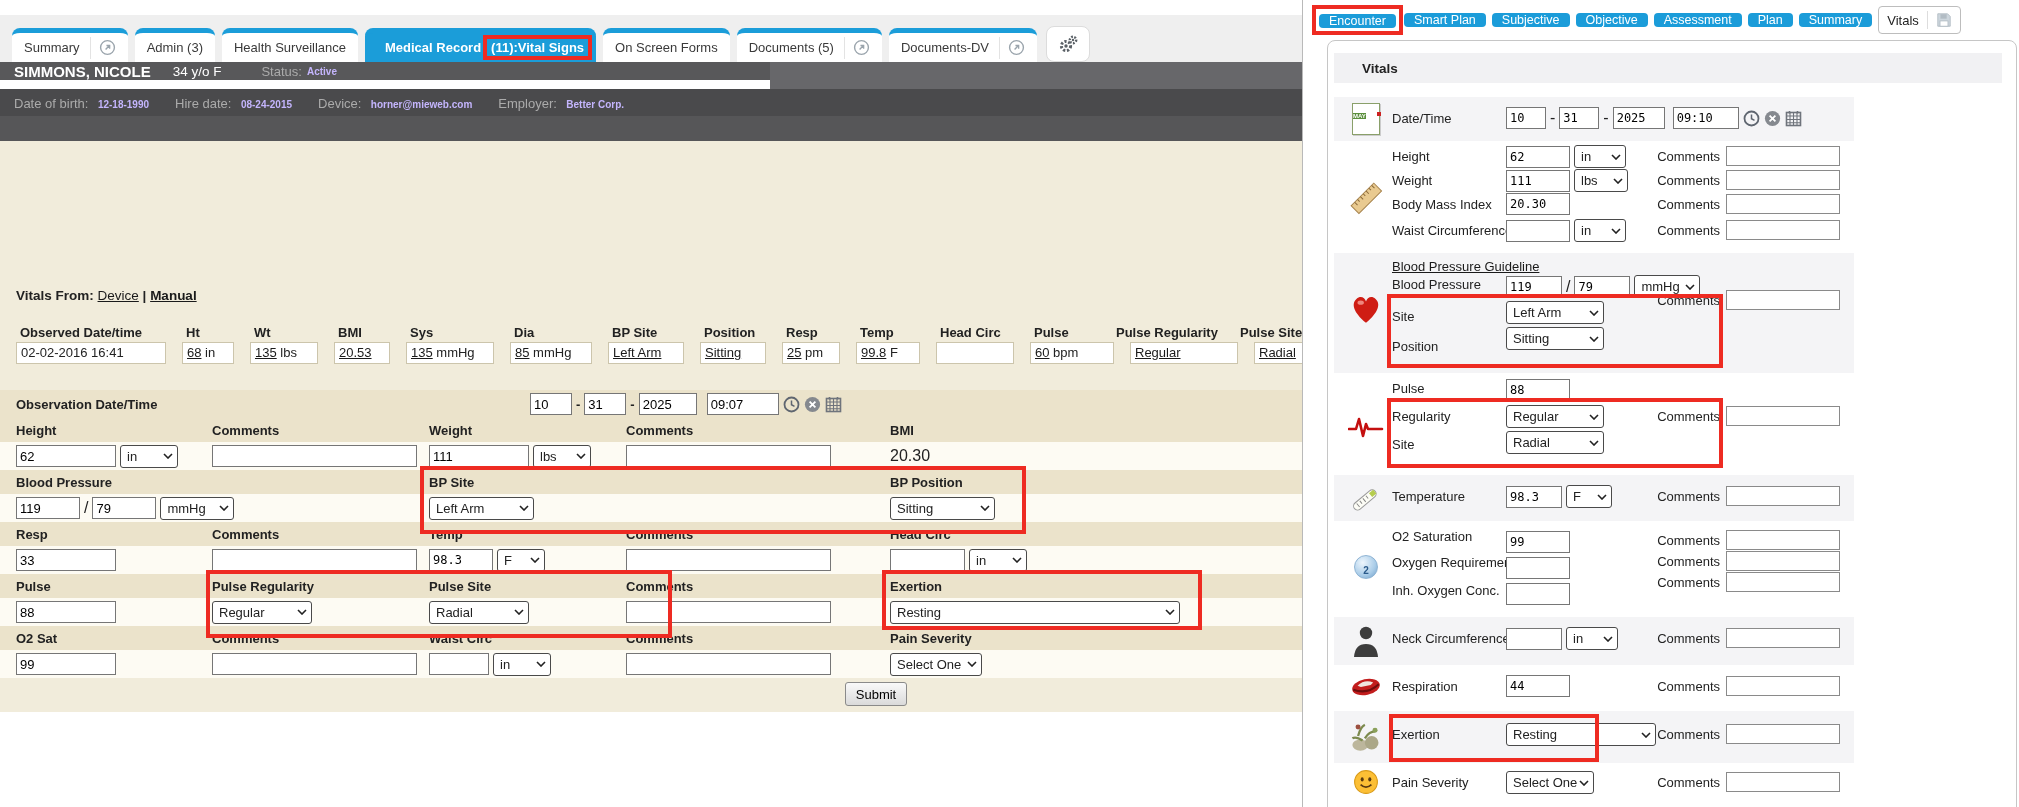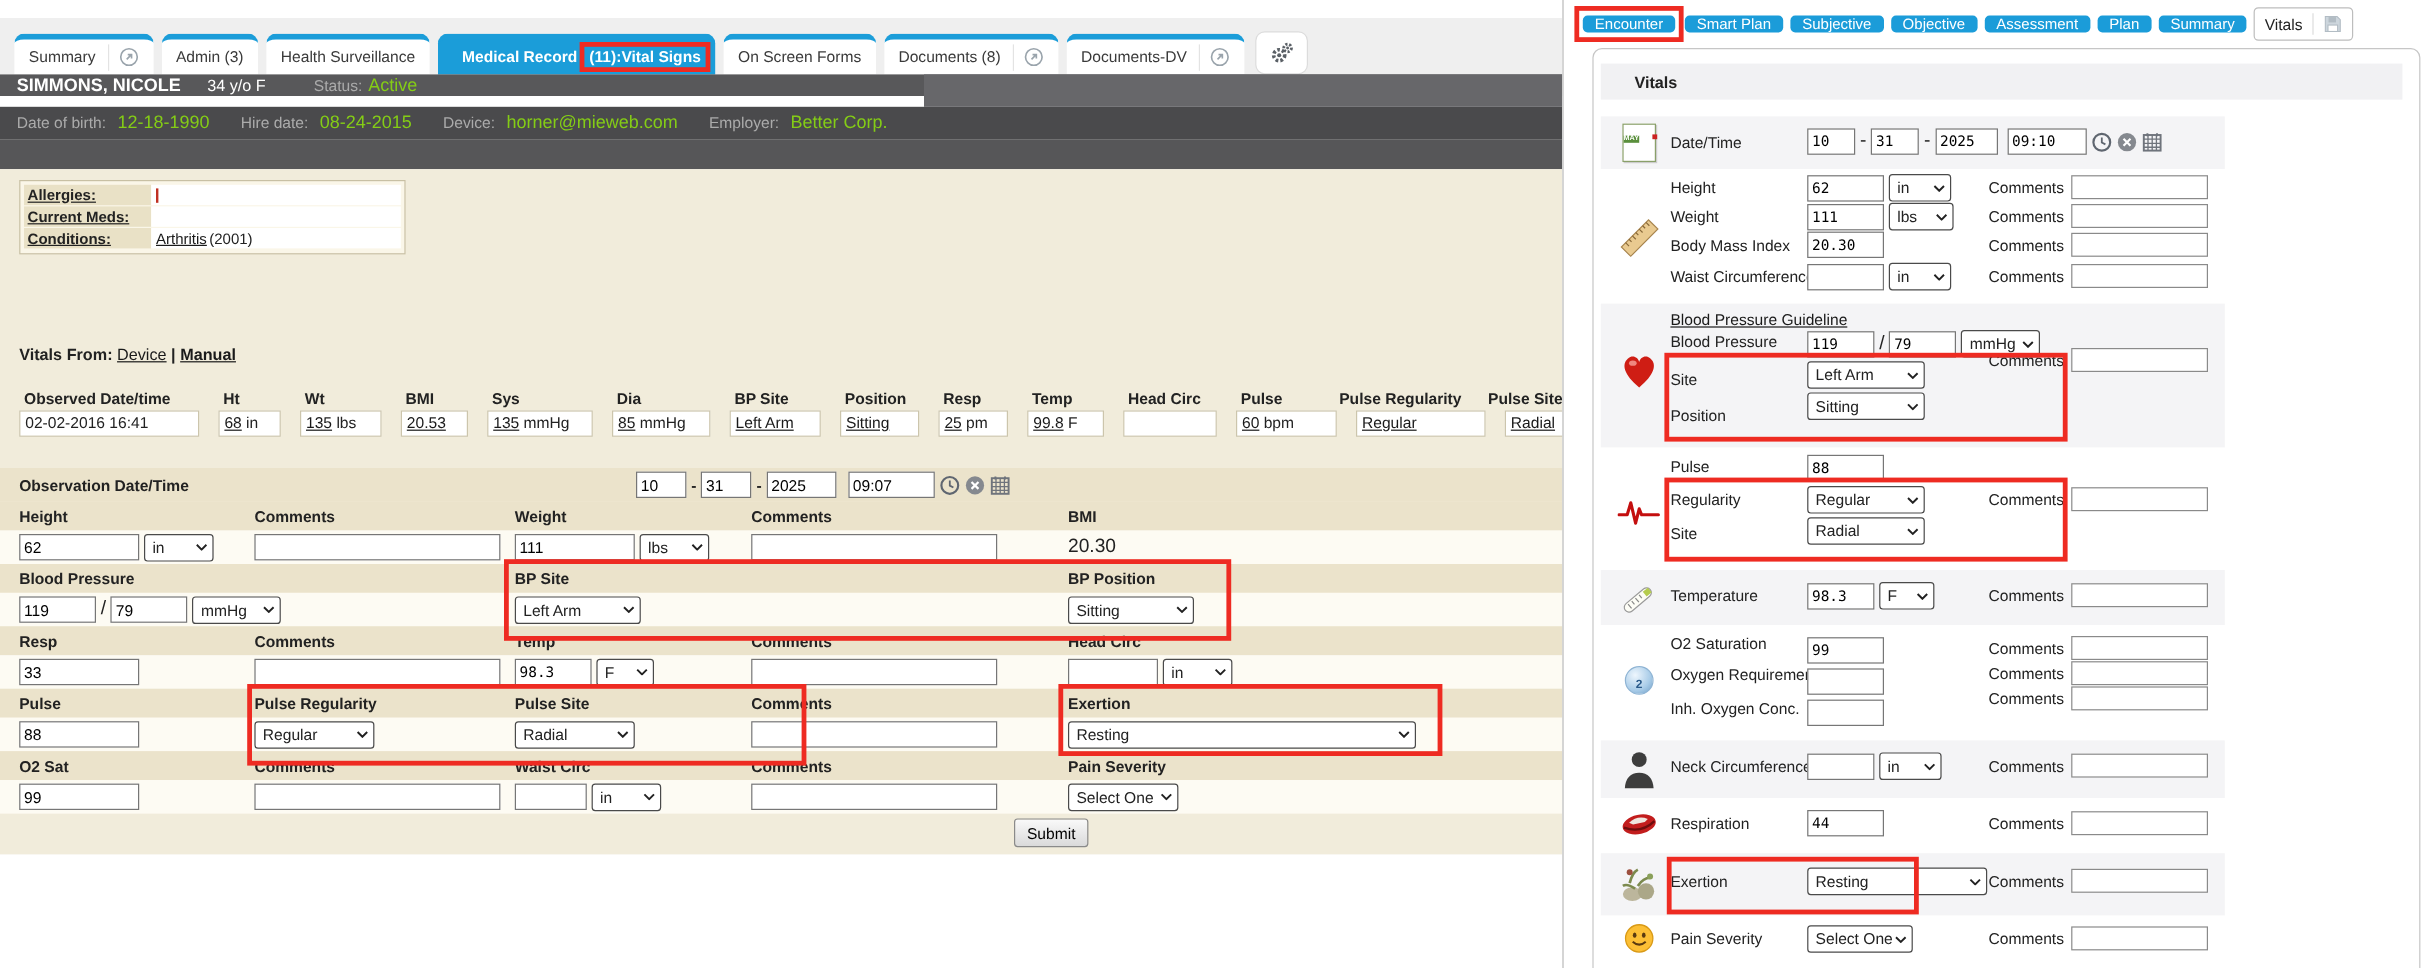--- a/index.html
+++ b/index.html
@@ -11,21 +11,21 @@
   .tab{display:inline-flex;align-items:center;background:#fff;border-top:5px solid #1b9dd9;border-radius:8px 8px 0 0;height:34px;padding:0 12px;font-size:13px;color:#3a3a3a;box-sizing:border-box;white-space:nowrap;cursor:pointer;}
   .tab.active{background:#1b9dd9;color:#fff;font-weight:bold;padding-left:20px;}
   .tab-extra{display:inline-flex;align-items:center;margin-left:10px;padding-left:8px;border-left:1px solid #e3e3e3;height:22px;}
   .gearbtn{height:34px;width:42px;background:#fff;border:1px solid #dcdcdc;border-radius:8px;display:flex;align-items:center;justify-content:center;margin-left:2px;cursor:pointer;}
   .anno-tab{display:inline-block;border:4px solid #ee2b22;padding:1px 4px;margin:-3px -8px -3px 2px;}
   .pbar1{position:absolute;left:0;top:62px;width:100%;height:18px;background:#58585a;display:flex;align-items:center;padding-left:14px;box-sizing:border-box;}
   .pbar1 .seg{position:absolute;left:770px;top:0;width:532px;height:27px;background:#67676a;}
   .pname{color:#fff;font-weight:bold;font-size:15px;z-index:1;}
   .page-sex{color:#fff;font-size:13.5px;margin-left:22px;z-index:1;}
   .plabel{color:#ababab;font-size:13px;margin-left:40px;z-index:1;}
-  .pval{color:#84cc16;font-weight:normal;font-size:15px;margin-left:5px;z-index:1;}
+  .pval{color:#c4b5fd;font-weight:bold;font-size:10px;margin-left:5px;z-index:1;}
   .pbar2{position:absolute;left:0;top:89px;width:100%;height:27px;background:#4a4a4c;display:flex;align-items:center;padding-left:14px;box-sizing:border-box;}
   .pbar2 .plabel{margin-left:0;}
   .pbar2 .grp{margin-right:26px;white-space:nowrap;}
   .pbar3{position:absolute;left:0;top:116px;width:100%;height:25px;background:#565658;}
   .content{position:absolute;left:0;top:141px;width:100%;height:571px;background:#f1ecdb;}
   
   .chartbox{position:absolute;left:16px;top:9px;width:322px;border:1px solid #c8c0a4;background:#faf6e8;padding:3px;box-sizing:border-box;}
   .cb-row{display:flex;height:17px;align-items:center;font-size:12.5px;margin-bottom:1px;}
   .cb-lab{width:106px;background:#e9e1c6;font-weight:bold;text-decoration:underline;height:100%;display:flex;align-items:center;padding-left:3px;box-sizing:border-box;cursor:pointer;}
   .cb-val{flex:1;background:#fff;height:100%;display:flex;align-items:center;padding-left:4px;gap:2px;}
@@ -106,21 +106,21 @@
           <span>Health Surveillance</span>
         </div>
       <div class="tab active">
         <span>Medical Record</span>
         <span class="anno-tab"><span>(11):Vital Signs</span></span>
       </div>
       <div class="tab">
           <span>On Screen Forms</span>
         </div>
       <div class="tab">
-        <span>Documents (8)</span>
+        <span>Documents (5)</span>
         <span class="tab-extra">
           <svg width="17" height="17" viewBox="0 0 16 16">
               <circle cx="8" cy="8" r="6.5" fill="none" stroke="#9aa4ac" stroke-width="1.3"></circle>
               <path d="M6.2 9.8 L9.8 6.2 M7 6.1 h3 v3" stroke="#9aa4ac" fill="none" stroke-width="1.3"></path>
             </svg>
         </span>
       </div>
       <div class="tab">
         <span>Documents-DV</span>
         <span class="tab-extra">
@@ -151,39 +151,20 @@
     <div class="pbar2">
       <span class="grp"><span class="plabel">Date of birth:</span> <span class="pval">12-18-1990</span></span>
       <span class="grp"><span class="plabel">Hire date:</span> <span class="pval">08-24-2015</span></span>
       <span class="grp"><span class="plabel">Device:</span> <span class="pval">horner@mieweb.com</span></span>
       <span class="grp"><span class="plabel">Employer:</span> <span class="pval">Better Corp.</span></span>
     </div>
     <div class="pbar3"></div>
 
     <div class="content">
 
-      <div class="chartbox">
-        <div class="cb-row">
-          <span class="cb-lab">Allergies:</span>
-          <span class="cb-val">
-              <span class="caret"></span>
-            </span>
-        </div>
-        <div class="cb-row">
-          <span class="cb-lab">Current Meds:</span>
-          <span class="cb-val"></span>
-        </div>
-        <div class="cb-row">
-          <span class="cb-lab">Conditions:</span>
-          <span class="cb-val">
-              <span class="lk">Arthritis</span>
-              <span> (2001)</span>
-            </span>
-        </div>
-      </div>
 
       <div class="vitals-from">
         <span>Vitals From:</span>
         <span class="lk">Device</span>
         <span>|</span>
         <span class="lk b">Manual</span>
       </div>
 
       <div class="vtable">
         <div class="vhead">

